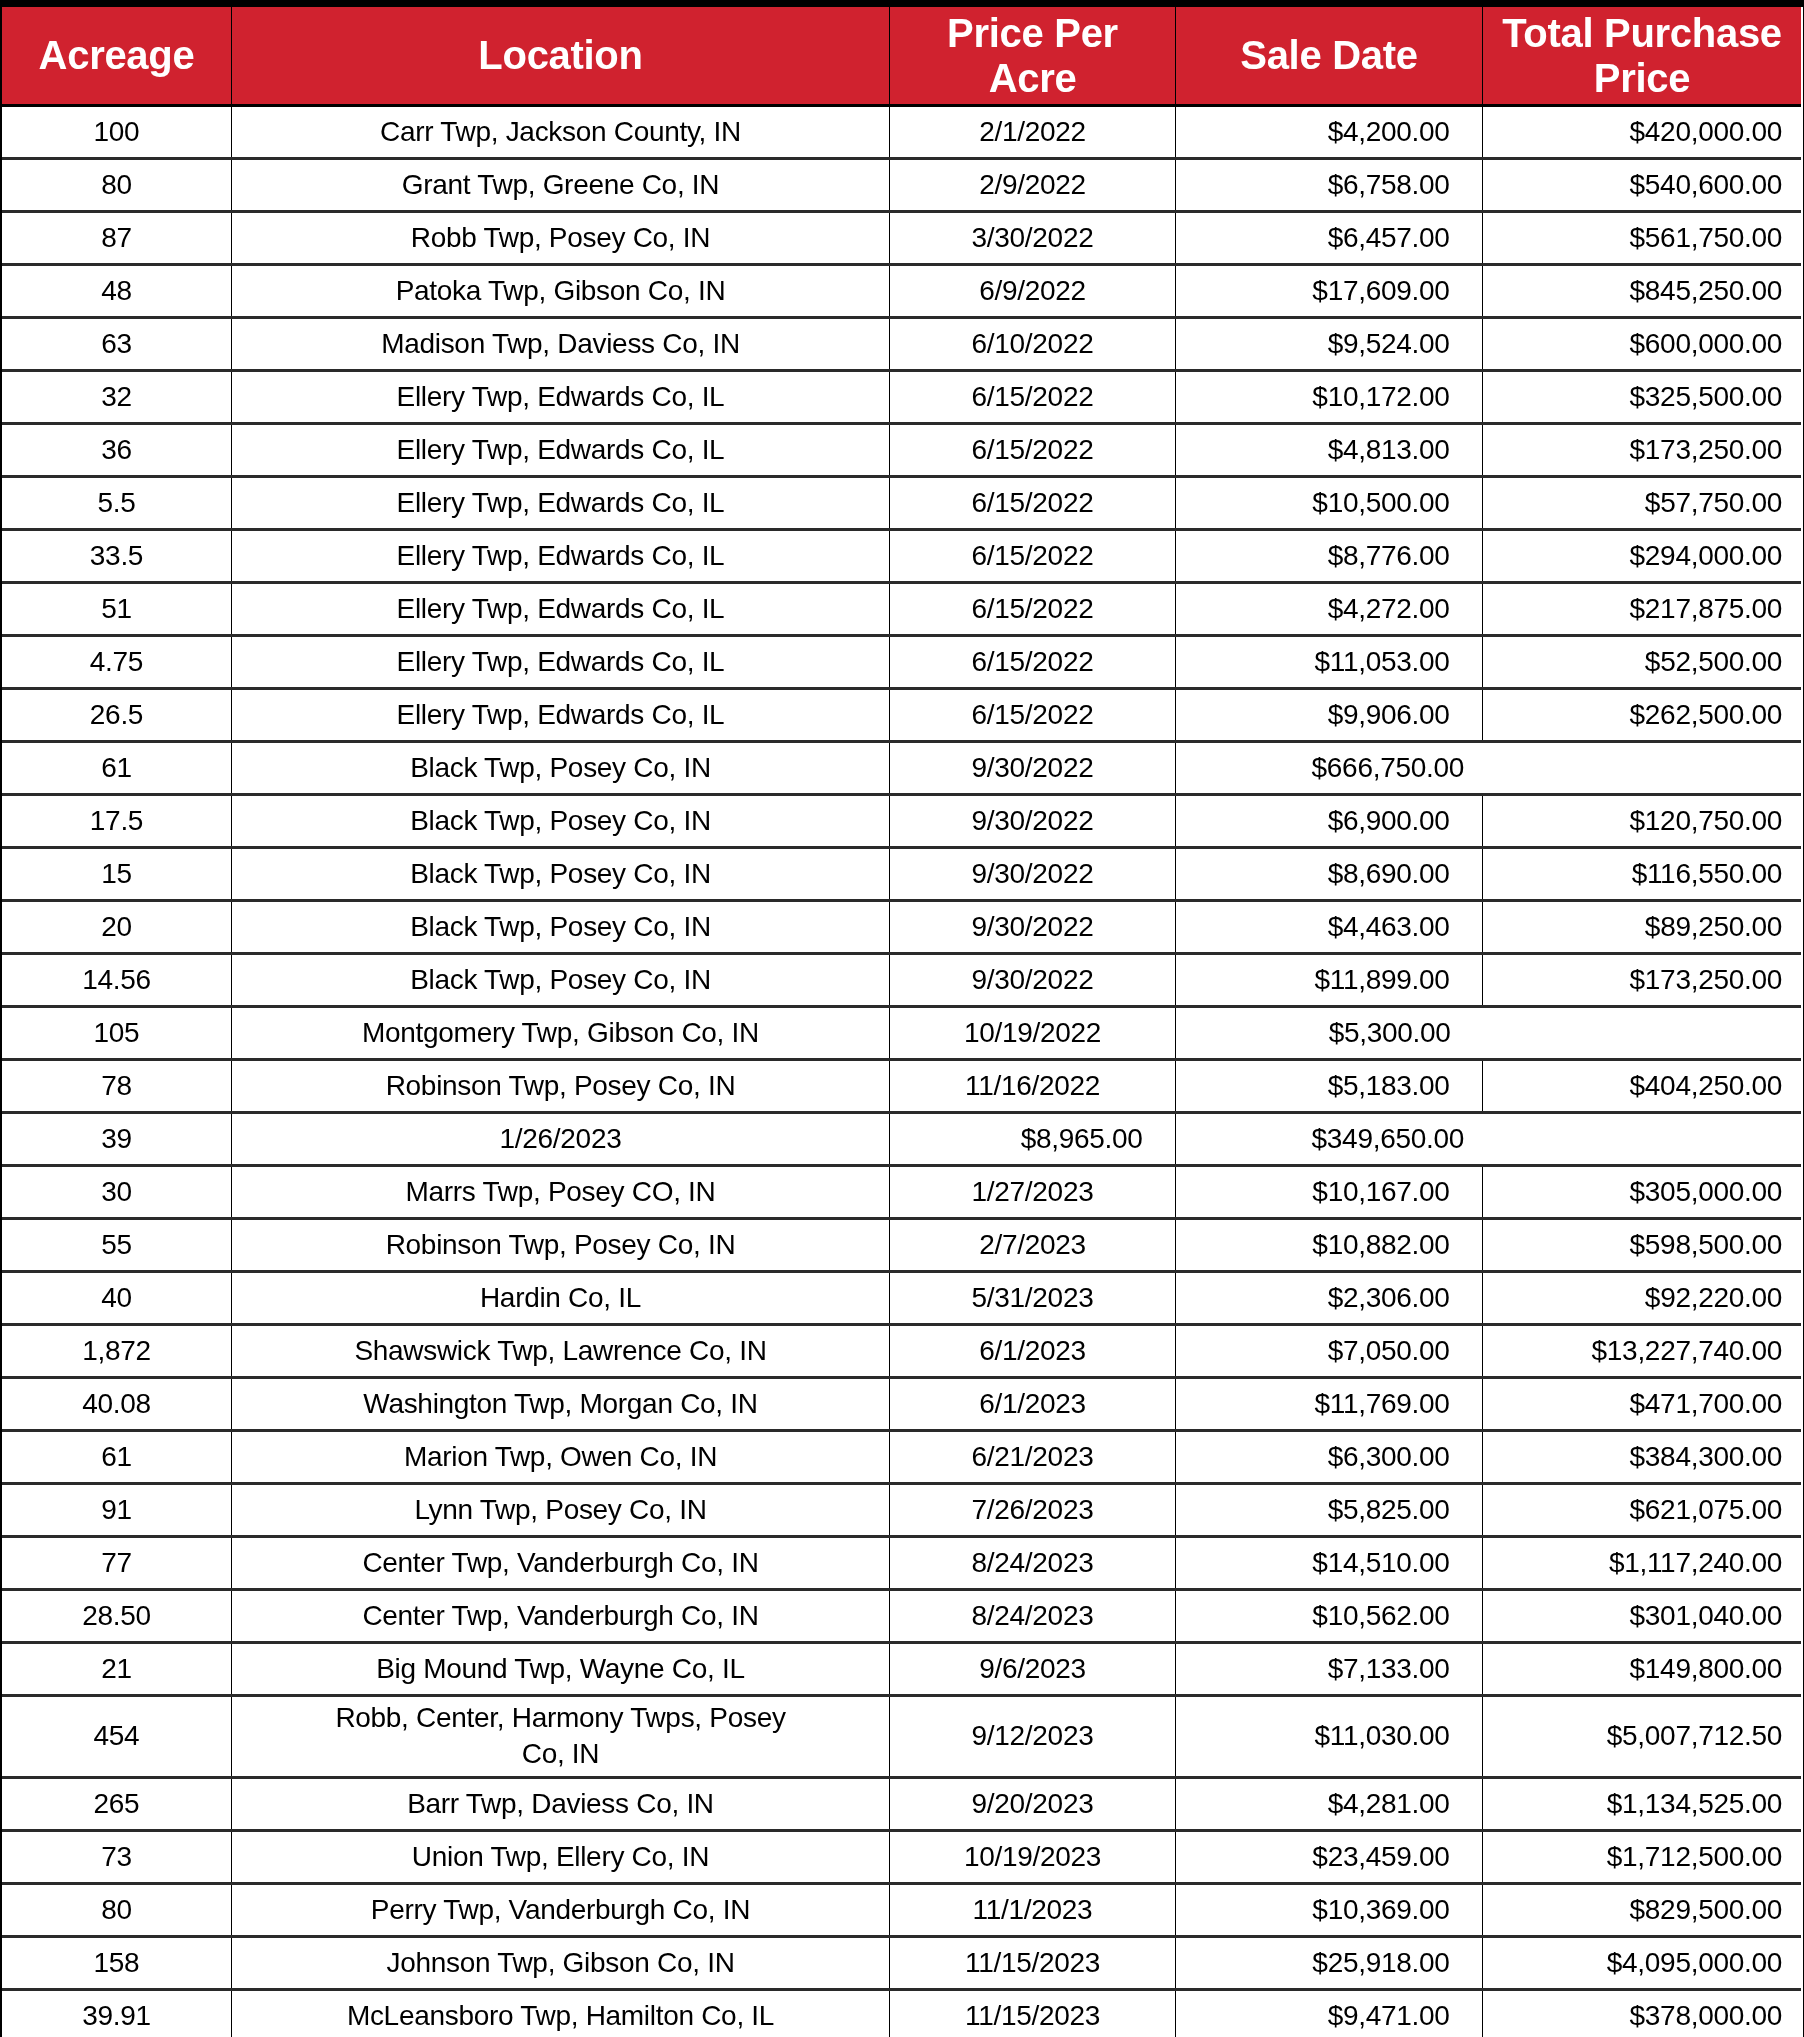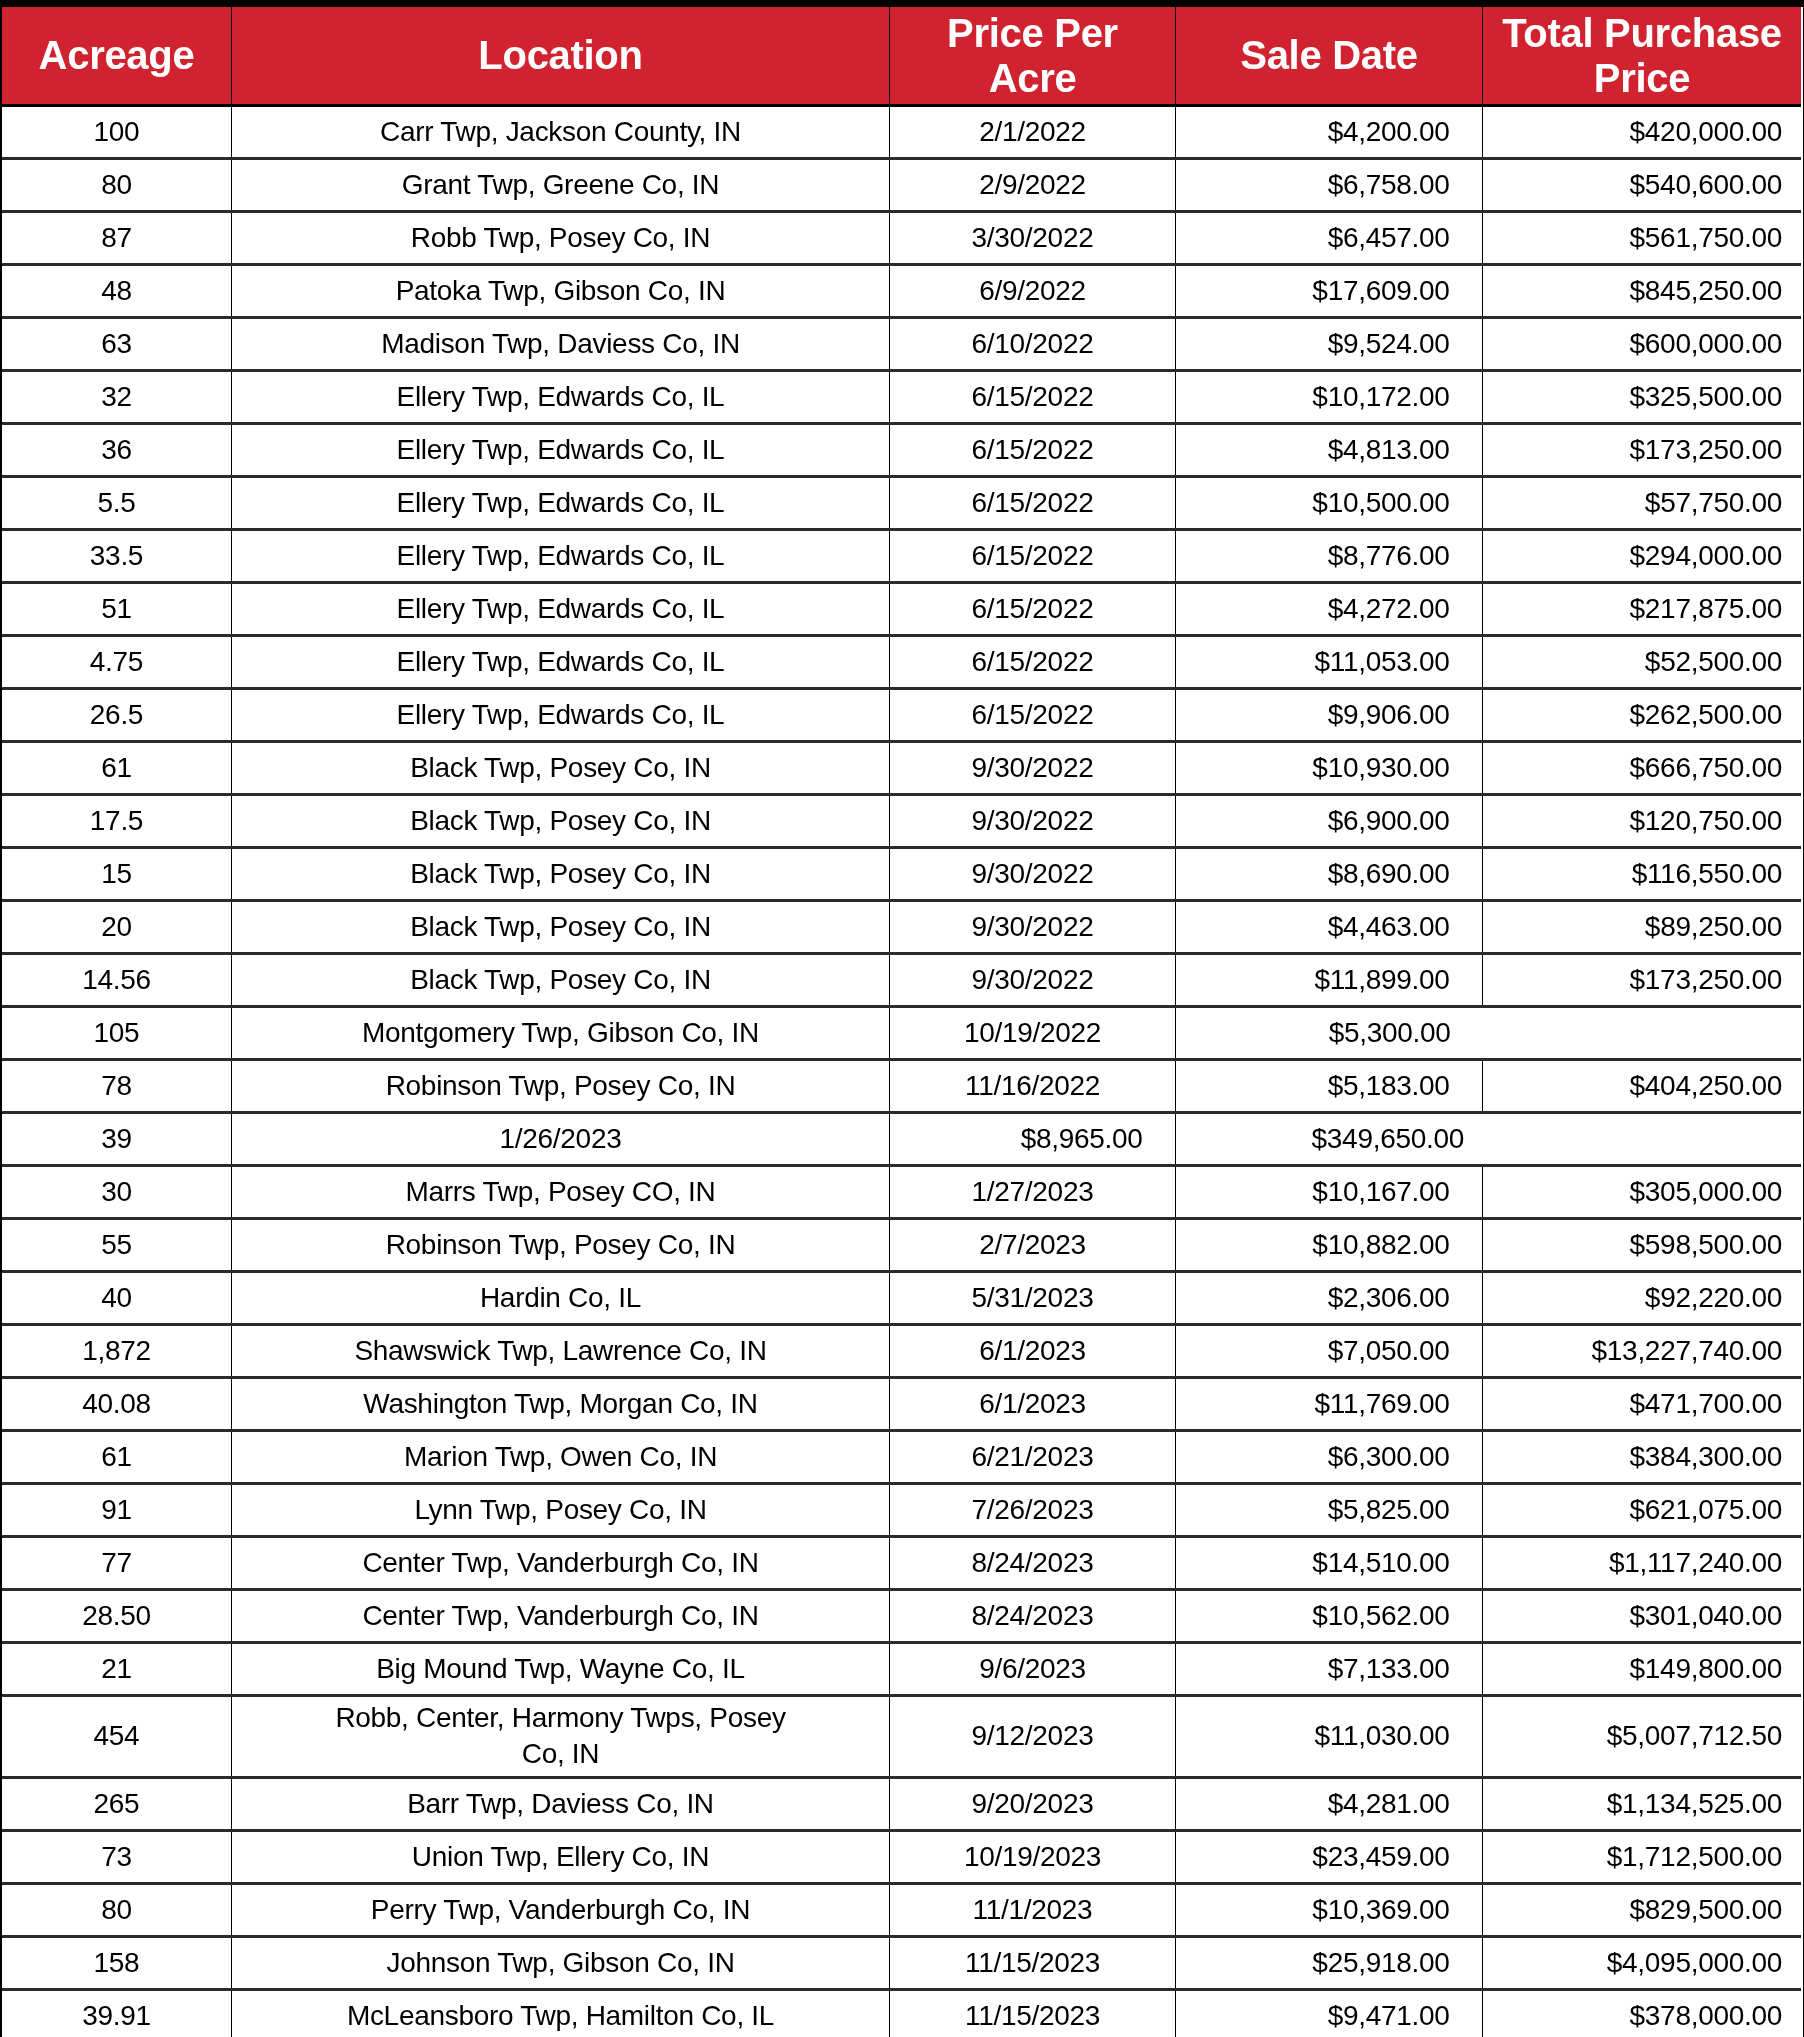--- a/index.html
+++ b/index.html
@@ -183,21 +183,20 @@
     <div class="cell c-center location">Ellery Twp, Edwards Co, IL</div>
     <div class="cell c-center">6/15/2022</div>
     <div class="cell c-right ppa">$9,906.00</div>
     <div class="cell c-right total">$262,500.00</div>
   </div>
 
   <div class="grid-row data-row">
     <div class="cell c-center">61</div>
     <div class="cell c-center location">Black Twp, Posey Co, IN</div>
     <div class="cell c-center">9/30/2022</div>
-    <div class="cell c-right ppa">$10,930.00</div>
     <div class="cell c-right total">$666,750.00</div>
   </div>
 
   <div class="grid-row data-row">
     <div class="cell c-center">17.5</div>
     <div class="cell c-center location">Black Twp, Posey Co, IN</div>
     <div class="cell c-center">9/30/2022</div>
     <div class="cell c-right ppa">$6,900.00</div>
     <div class="cell c-right total">$120,750.00</div>
   </div>

